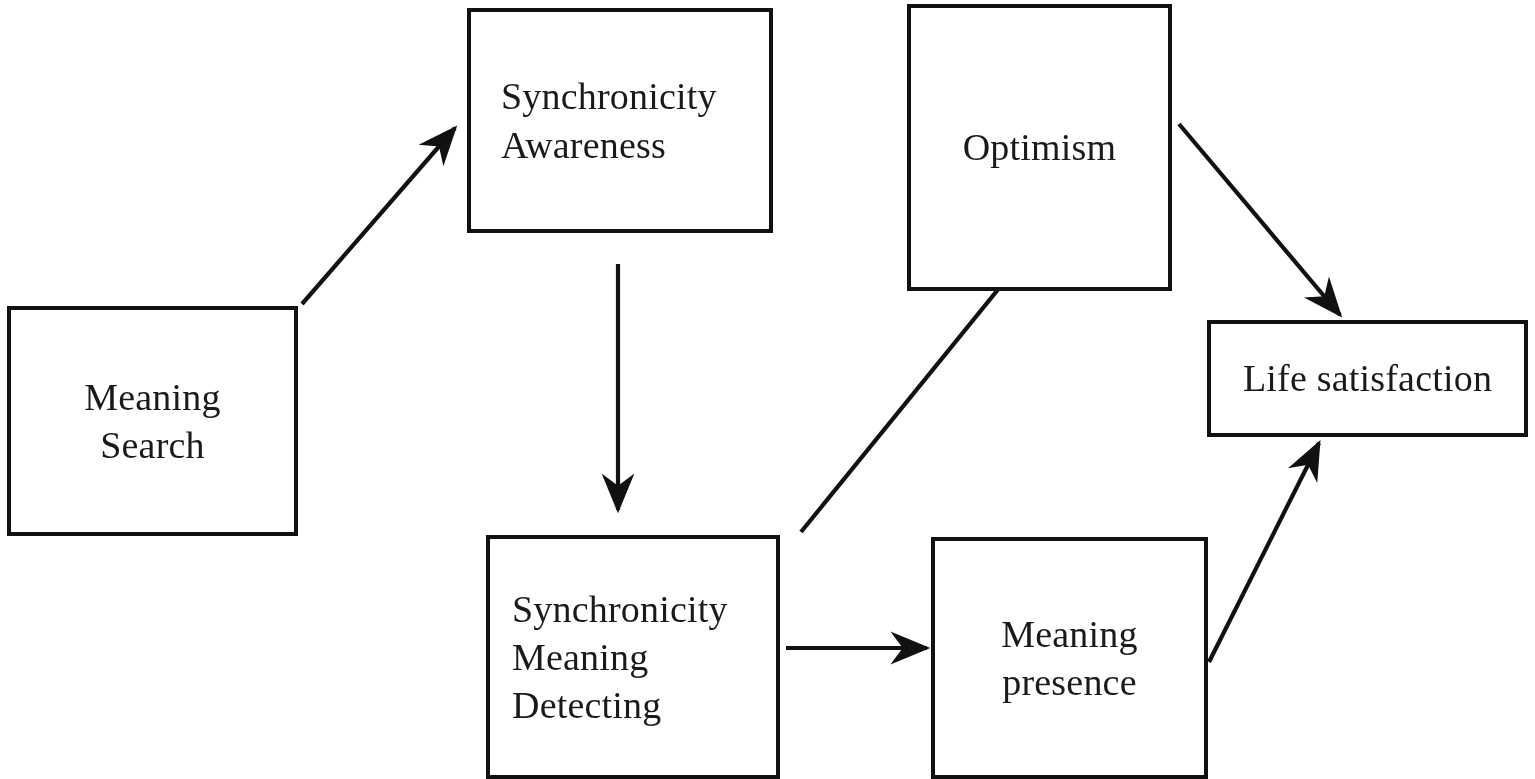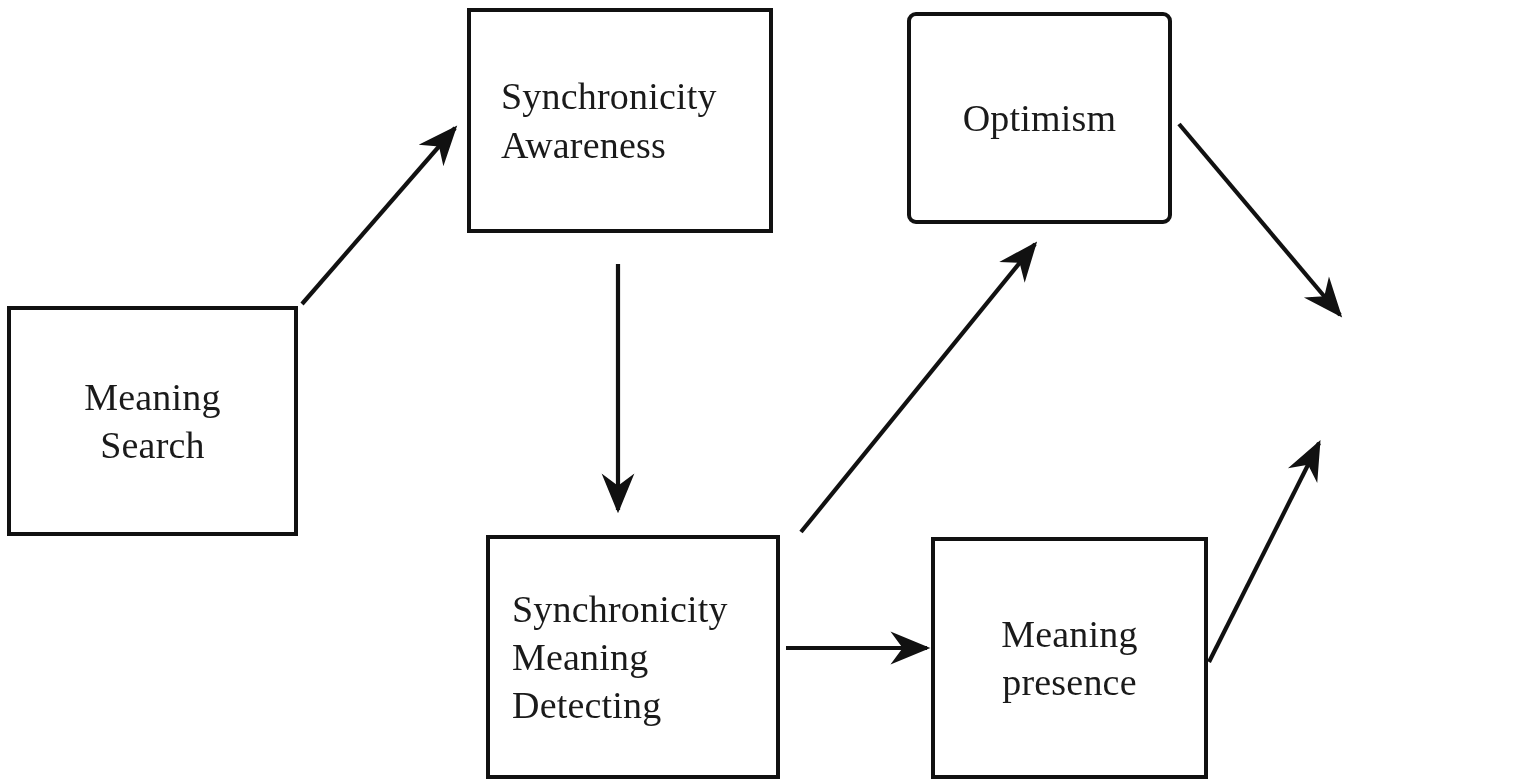--- a/index.html
+++ b/index.html
@@ -44,21 +44,21 @@
     letter-spacing: 0.2px;
     white-space: pre-line;
   }
   .label-center { text-align: center; }
   .label-left   { text-align: left; padding-left: 30px; }
   .label-left-sm { text-align: left; padding-left: 22px; }
 
   
   #node-meaning-search      { left: 7px;    top: 306px; width: 291px; height: 230px; }
   #node-synchronicity-awareness { left: 467px;  top: 8px;   width: 306px; height: 225px; }
-  #node-optimism            { left: 907px;  top: 12px;   width: 265px; height: 212px; border-radius: 9px; }
+  #node-optimism            { left: 907px;  top: 4px;   width: 265px; height: 287px; }
   #node-life-satisfaction   { left: 1207px; top: 320px; width: 321px; height: 117px; }
   #node-synchronicity-meaning-detecting { left: 486px; top: 535px; width: 294px; height: 244px; }
   #node-meaning-presence    { left: 931px;  top: 537px; width: 277px; height: 242px; }
 </style>
 </head>
 <body>
 
 <div id="diagram-canvas">
 
   <svg id="arrow-layer" viewBox="0 0 1535 779">
@@ -88,20 +88,23 @@
 
   <div class="node-box" id="node-synchronicity-awareness">
     <span class="node-label label-left">Synchronicity
 Awareness</span>
   </div>
 
   <div class="node-box" id="node-optimism">
     <span class="node-label label-center">Optimism</span>
   </div>
 
+  <div class="node-box" id="node-life-satisfaction">
+    <span class="node-label label-center">Life satisfaction</span>
+  </div>
 
   <div class="node-box" id="node-synchronicity-meaning-detecting">
     <span class="node-label label-left-sm">Synchronicity
 Meaning
 Detecting</span>
   </div>
 
   <div class="node-box" id="node-meaning-presence">
     <span class="node-label label-center">Meaning
 presence</span>

